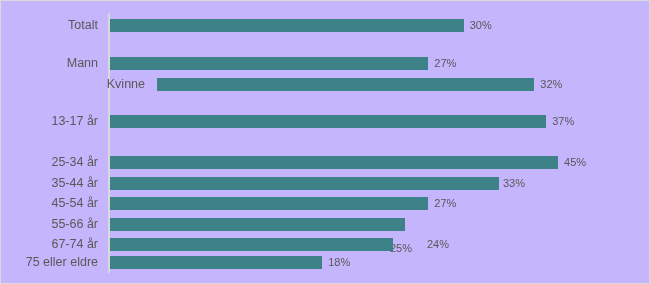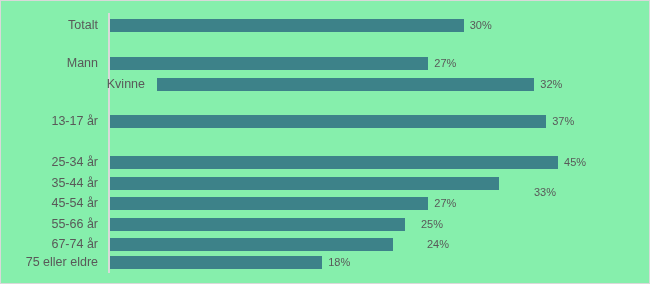--- a/index.html
+++ b/index.html
@@ -9,21 +9,21 @@
   }
   body {
     font-family: "Liberation Sans", sans-serif;
   }
   #chart-frame {
     position: relative;
     width: 650px;
     height: 284px;
     box-sizing: border-box;
     border: 1px solid #d9d9d9;
-    background: #86efac;
+    background: #c4b5fd;
     overflow: hidden;
   }
   
   #plot-area {
     position: absolute;
     left: 0;
     top: 0;
     width: 650px;
     height: 284px;
   }
@@ -96,31 +96,31 @@
         <div class="bar-value" style="left: 551.23px;">37%</div>
       </div>
       <div class="bar-row" style="top: 155px;">
         <div class="bar-label">25-34 år</div>
         <div class="bar" style="width: 448.02px; background: rgb(61, 130, 137);"></div>
         <div class="bar-value" style="left: 563.02px;">45%</div>
       </div>
       <div class="bar-row" style="top: 176px;">
         <div class="bar-label">35-44 år</div>
         <div class="bar" style="width: 389.07px; background: rgb(61, 130, 137);"></div>
-        <div class="bar-value" style="left: 533px; margin-top: 9px;">33%</div>
+        <div class="bar-value" style="left: 502px;">33%</div>
       </div>
       <div class="bar-row" style="top: 196px;">
         <div class="bar-label">45-54 år</div>
         <div class="bar" style="width: 318.33px; background: rgb(61, 130, 137);"></div>
         <div class="bar-value" style="left: 433.33px;">27%</div>
       </div>
       <div class="bar-row" style="top: 217px;">
         <div class="bar-label">55-66 år</div>
         <div class="bar" style="width: 294.75px; background: rgb(61, 130, 137);"></div>
-        <div class="bar-value" style="left: 420px;">25%</div>
+        <div class="bar-value" style="left: 389px; margin-top: 24px;">25%</div>
       </div>
       <div class="bar-row" style="top: 237px;">
         <div class="bar-label">67-74 år</div>
         <div class="bar" style="width: 282.96px; background: rgb(61, 130, 137);"></div>
         <div class="bar-value" style="left: 397.96px; margin-left: 28px;">24%</div>
       </div>
       <div class="bar-row" style="top: 255px;">
         <div class="bar-label">75 eller eldre</div>
         <div class="bar" style="width: 212.22px; background: rgb(61, 130, 137);"></div>
         <div class="bar-value" style="left: 327.22px;">18%</div>

